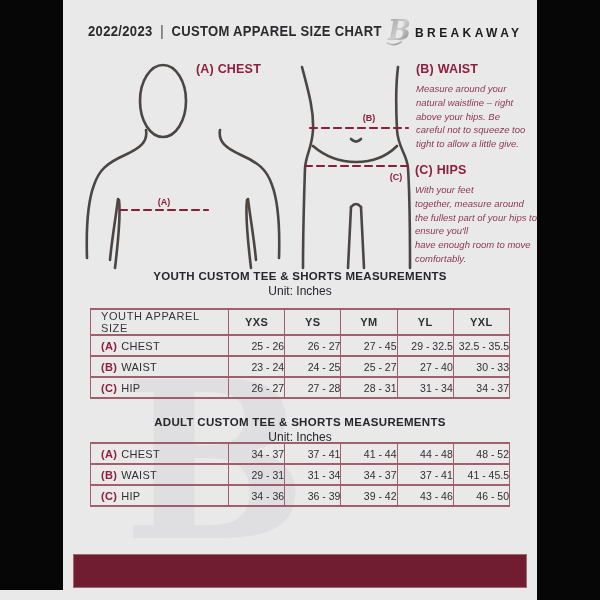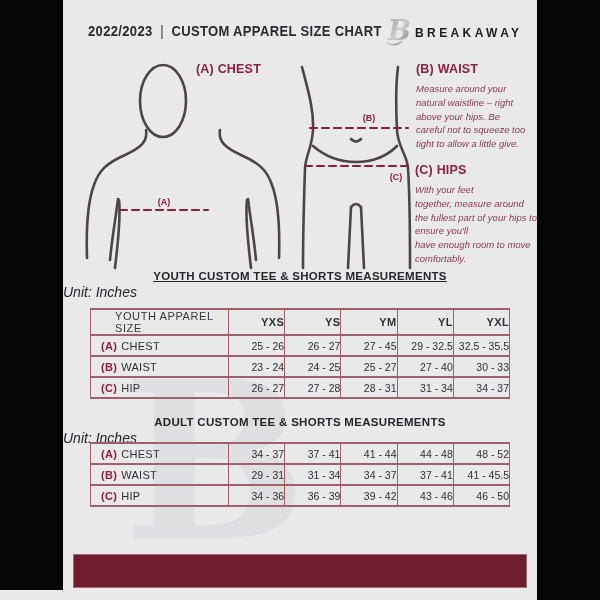--- a/index.html
+++ b/index.html
@@ -32,32 +32,32 @@
   .instr{position:absolute;z-index:2;}
   .instr h3{margin:0;font-size:12.5px;font-weight:bold;color:#8e1f3e;letter-spacing:0.2px;}
   .instr p{margin:6px 0 0 0;font-style:italic;font-size:9.5px;line-height:1.45;color:#8d3850;white-space:pre-line;}
   .instr.chest{left:133px;top:62px;width:118px;}
   .instr.waist{left:353px;top:62px;width:114px;}
   .instr.hips{left:352px;top:163px;width:122px;}
 
   
   .tbl-title{position:absolute;left:0;width:100%;text-align:center;font-weight:bold;font-size:11.5px;
              color:#26262b;letter-spacing:0.3px;z-index:2;}
-  .tbl-unit{position:absolute;left:0;width:100%;font-style:italic;font-size:14px;
+  .tbl-unit{position:absolute;left:0;width:100%;text-align:center;font-size:12px;
             color:#26262b;z-index:2;}
   table.size-table{position:absolute;left:27px;width:420px;border-collapse:collapse;table-layout:fixed;
                    z-index:2;background:transparent;}
   .size-table th,.size-table td{border:solid #a15f6d;border-width:2px 1px;padding:0;}
-  .size-table th{height:23px;font-size:11px;font-weight:bold;color:#2f2f34;letter-spacing:0.4px;text-align:right;}
-  .size-table th.label-head{font-weight:normal;text-align:left;padding-left:24px;letter-spacing:0.6px;color:#36363c;}
+  .size-table th{height:23px;font-size:11px;font-weight:bold;color:#2f2f34;letter-spacing:0.4px;text-align:center;}
+  .size-table th.label-head{font-weight:normal;text-align:left;padding-left:10px;letter-spacing:0.6px;color:#36363c;}
   .size-table td{height:19px;font-size:10.5px;color:#2f2f34;text-align:right;}
   .size-table td.rowlabel{text-align:left;padding-left:10px;font-size:11px;letter-spacing:0.3px;}
   .size-table td.rowlabel .pfx{color:#8e1f3e;font-weight:bold;}
   .size-table td.rowlabel .lbl{color:#2f2f34;margin-left:4px;text-align:center;}
-  #youth-title{top:270px;text-decoration:underline;} #youth-unit{top:284px;} #youth-table{top:308px;}
+  #youth-title{top:270px;} #youth-unit{top:284px;} #youth-table{top:308px;}
   #adult-title{top:416px;} #adult-unit{top:430px;} #adult-table{top:442px;}
 
   .footer-bar{position:absolute;left:10px;top:554px;width:454px;height:34px;background:#701d31;
               border:1px solid #9b6a75;box-sizing:border-box;z-index:3;}
 </style>
 </head>
 <body>
 
 <div class="stage">
   <div class="letterbox left"></div>

